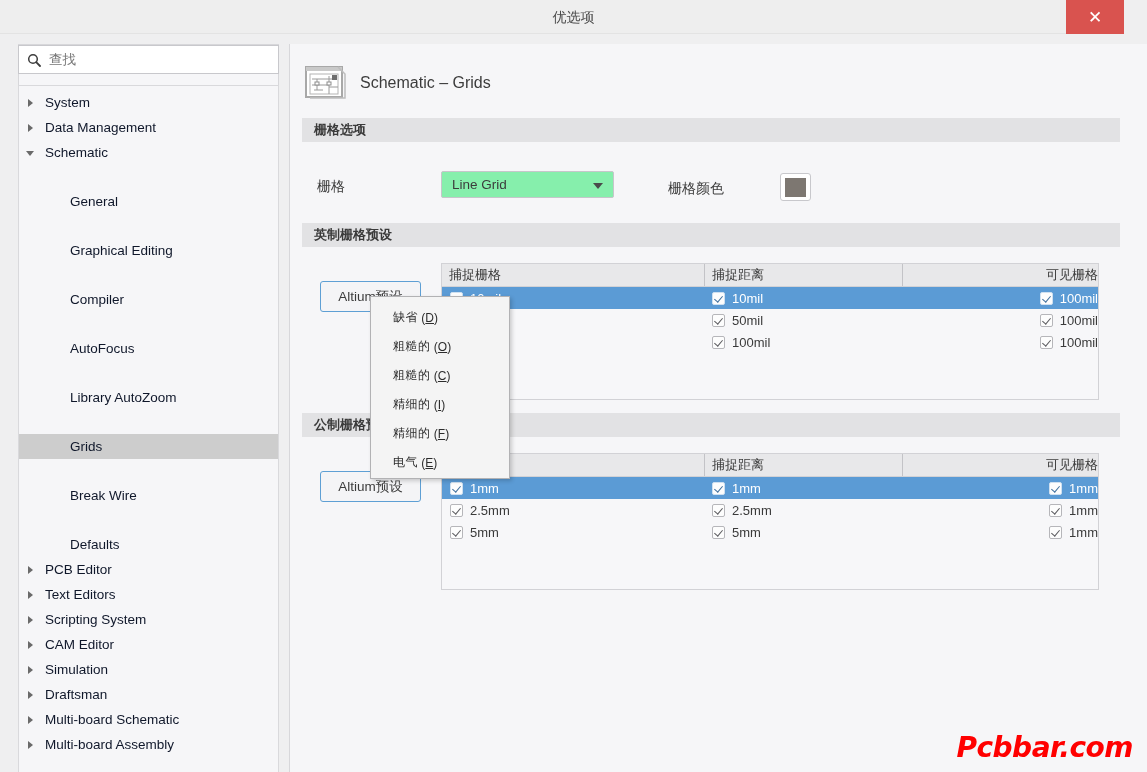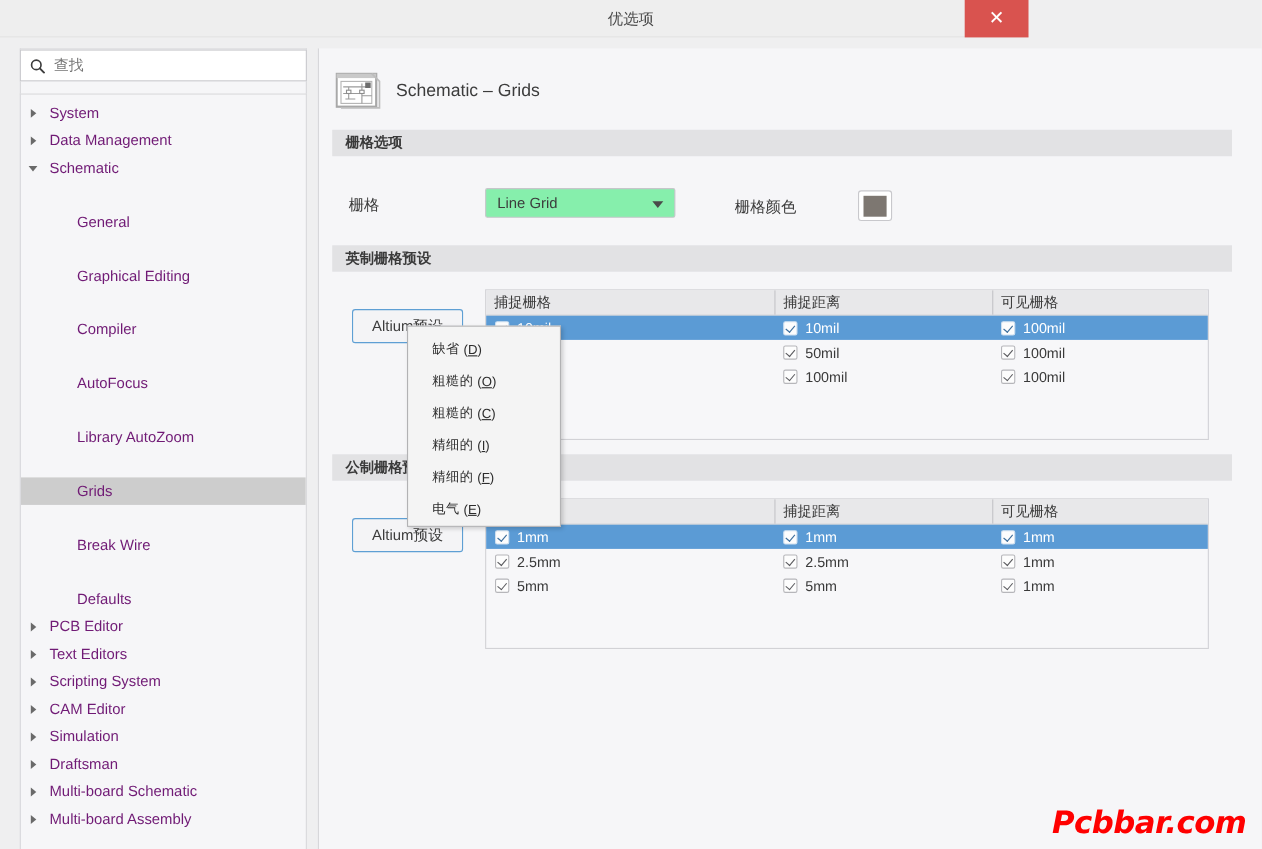--- a/index.html
+++ b/index.html
@@ -7,21 +7,21 @@
     margin: 0; padding: 0;
     width: 1147px; height: 772px;
     overflow: hidden;
     background: #efeff0;
     font-family: "Liberation Sans", "DejaVu Sans", sans-serif;
     -webkit-font-smoothing: antialiased;
   }
 
   
   #titlebar {
-    position: absolute; left: 0; top: 0; width: 935px; height: 34px;
+    position: absolute; left: 0; top: 0; width: 1124px; height: 34px;
     background: #eeeeee;
     border-bottom: 1px solid #e3e3e3;
   }
   #title-text {
     position: absolute; left: 0; top: 0; width: 1147px; height: 34px;
     line-height: 34px; text-align: center;
     font-size: 14px; color: #4a4a4a;
   }
   #close-button {
     position: absolute; right: 0; top: 0; width: 58px; height: 34px;
@@ -57,21 +57,21 @@
   #tree {
     position: absolute; left: 18px; top: 85px; width: 261px; height: 687px;
     background: #f6f6f8;
     border: 1px solid #d9d9dc;
     border-bottom: none;
     overflow: hidden;
     padding-top: 4px;
   }
   .tree-row {
     height: 25px; display: flex; align-items: center;
-    font-size: 13.5px; color: #701a75;
+    font-size: 13.5px; color: #0f172a;
     cursor: default;
   }
   .tree-row.selected { background: #cdcdcd; }
   .tree-arrow {
     width: 22px; display: flex; align-items: center; justify-content: center;
     font-size: 8px; color: #5b5b5b;
   }
   .tree-arrow.collapsed::before {
     content: ""; display: block;
     border-left: 5px solid #6a6a6a;
@@ -174,21 +174,21 @@
   }
   .th {
     display: flex; align-items: center;
     font-size: 13px; color: #3a3a3a;
     border-left: 1px solid #c3c3c7;
     padding-left: 7px;
   }
   .th.first { border-left: none; }
   .col1 { width: 262px; }
   .col2 { width: 198px; }
-  .col3 { width: 196px; }
+  .col3 { width: 196px; justify-content: flex-end; }
 
   .trow {
     height: 22px; display: flex; align-items: center;
     font-size: 13px; color: #3a3a3a;
   }
   .trow.selected { background: #5b9bd5; color: #ffffff; }
   .cell { display: flex; align-items: center; gap: 7px; padding-left: 8px; }
 
   .cb {
     width: 13px; height: 13px; flex: none;

